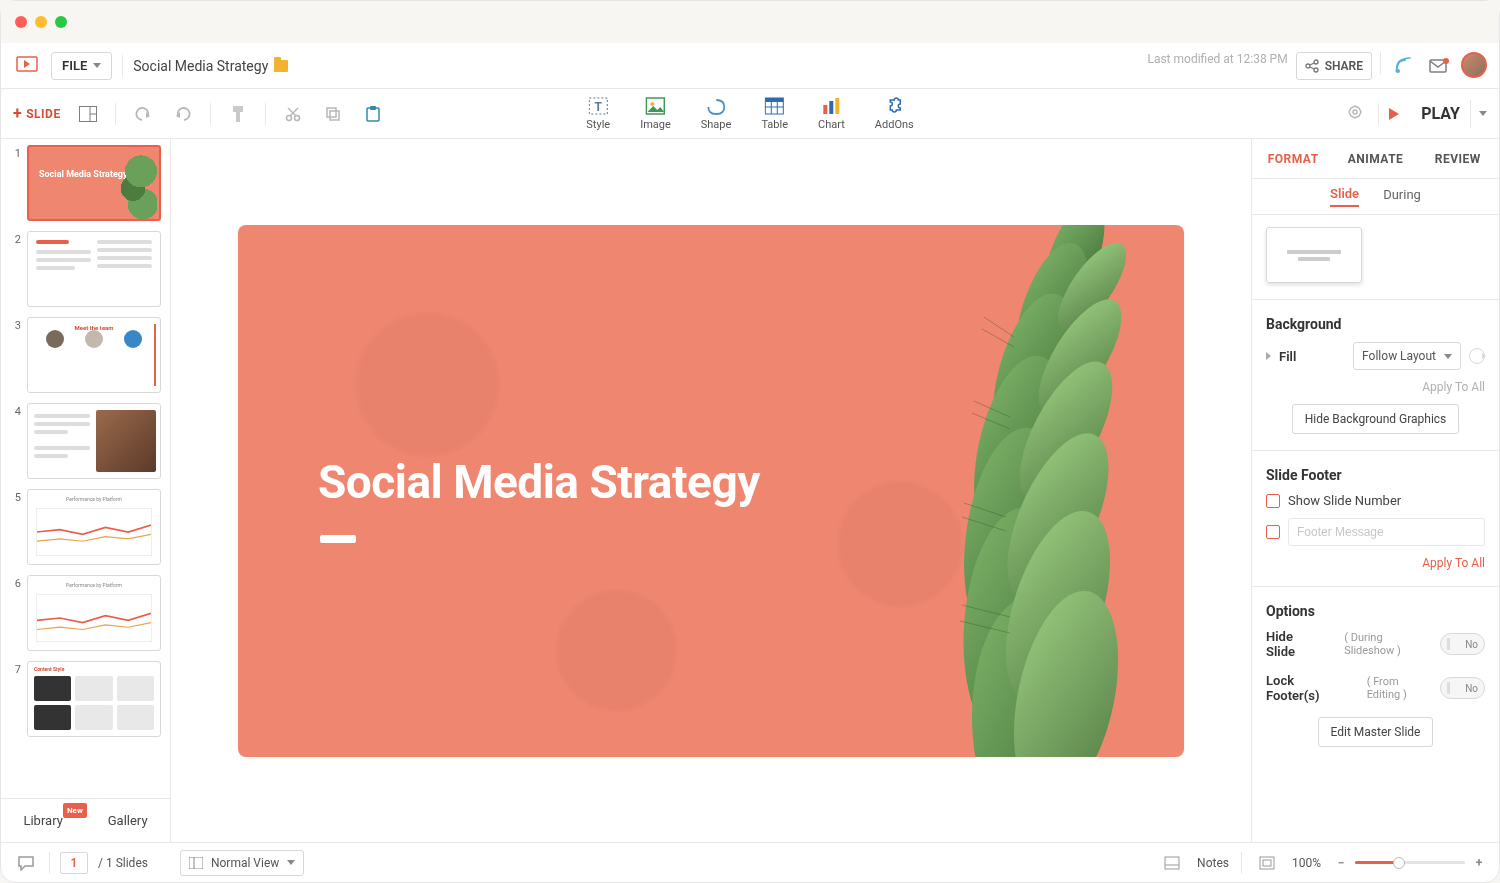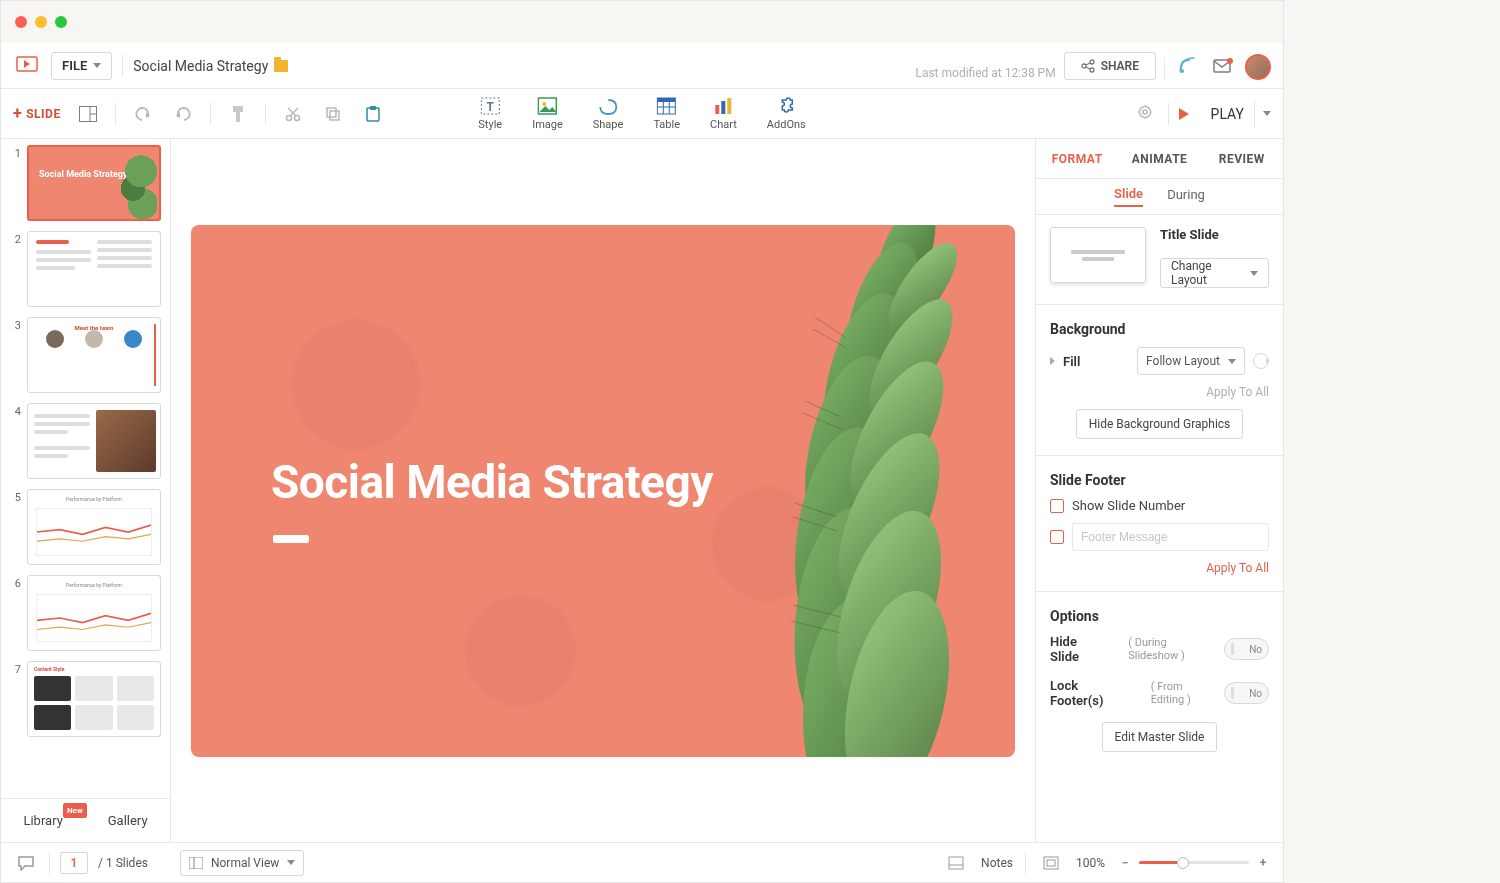--- a/index.html
+++ b/index.html
@@ -16,23 +16,23 @@
     --icon-gray: #7c7f85;
   }
   * { box-sizing: border-box; }
   body {
     margin:0; padding:0; font-family: -apple-system, BlinkMacSystemFont, "Segoe UI", Roboto, Helvetica, Arial, sans-serif;
     background:var(--bg-body);
     width:1500px; height:883px; overflow:hidden; color:var(--text);
   }
   
   .window {
-    width:1284px; height:883px; background:#fff; position:relative; display:flex; flex-direction:column;
+    width:1500px; height:883px; background:#fff; position:relative; display:flex; flex-direction:column;
     border: 1px solid #e5e5e5;       
-    border-radius: 0;
+    border-radius: 15px;
   }
   .titlebar { height:42px; display:flex; align-items:center; padding:0 14px; background:var(--bg-body);}
   .dot { width:12px; height:12px; border-radius:50%; margin-right:8px;}
   .dot.red{background:#ff5f57;} .dot.yellow{background:#febc2e;} .dot.green{background:#28c840;}
 
   
   .toolbar-top {
     height:46px; display:flex; align-items:center; border-bottom:1px solid var(--border);
     padding:0 12px; gap:10px;
   }
@@ -41,25 +41,25 @@
     color:var(--accent); cursor:pointer;
   }
   .file-btn {
     height:28px; border:1px solid var(--border-dark); border-radius:3px; background:#fff;
     padding:0 10px; display:flex; align-items:center; gap:6px; font-size:13px; font-weight:600; cursor:pointer;
   }
   .doc-title { font-size:14px; color:#444; display:flex; align-items:center; gap:6px; }
   .folder-icon{ width:14px; height:12px; background:#f2b330; border-radius:1px; position:relative;}
   .folder-icon::before{content:""; position:absolute; top:-3px; left:0; width:7px; height:3px; background:#f2b330; border-radius:1px 1px 0 0;}
 
-  .toolbar-right-top { margin-left:auto; display:flex; align-items:flex-end; gap:8px; }
+  .toolbar-right-top { margin-left:auto; display:flex; align-items:flex-start; gap:8px; }
   .muted-label { font-size:12px; color:var(--text-light);}
   .share-btn {
     height:28px; border:1px solid var(--border-dark); border-radius:3px; background:#fff;
-    padding:0 16px; display:flex; align-items:center; gap:6px; font-size:12px; font-weight:600; cursor:pointer; color:#555;
+    padding:0 8px; display:flex; align-items:center; gap:6px; font-size:12px; font-weight:600; cursor:pointer; color:#555;
   }
   .vsep { width:1px; height:22px; background:var(--border);}
   .icon-btn { width:28px; height:28px; display:flex; align-items:center; justify-content:center; cursor:pointer; color:var(--icon-gray);}
   .avatar { width:26px; height:26px; border-radius:50%; background:linear-gradient(135deg,#c98a6e,#8e6f5b); border:2px solid var(--accent);}
 
   
   .toolbar-second {
     height:50px; display:flex; align-items:center; border-bottom:1px solid var(--border);
     padding:0 12px;
   }
@@ -67,21 +67,21 @@
   .add-slide-btn {
     display:flex; align-items:center; gap:4px; font-size:12px; font-weight:700; color:var(--accent-dark); cursor:pointer; letter-spacing:0.5px;
   }
   .plus-red { font-size:16px; font-weight:700; }
   .mini-icon-btn { width:26px; height:26px; display:flex; align-items:center; justify-content:center; cursor:pointer; color:var(--icon-gray);}
   .ts-center { position:absolute; left:50%; transform:translateX(-50%); display:flex; align-items:flex-end; gap:30px; }
   .insert-item { display:flex; flex-direction:column; align-items:center; gap:2px; cursor:pointer; font-size:11px; color:#555;}
   .insert-item .ii-icon { width:22px; height:20px; display:flex; align-items:center; justify-content:center;}
   .ts-right { margin-left:auto; display:flex; align-items:center; gap:10px;}
   .play-btn {
-    display:flex; align-items:center; gap:22px; font-size:14px; font-weight:400; color:#333; cursor:pointer;
+    display:flex; align-items:center; gap:22px; font-size:16px; font-weight:700; color:#333; cursor:pointer;
   }
   .play-btn .tri{ width:0;height:0;border-left:10px solid var(--accent); border-top:6px solid transparent; border-bottom:6px solid transparent;}
   .play-split { height:28px; display:flex; align-items:center; border-left:1px solid var(--border); padding-left:8px; color:var(--icon-gray); cursor:pointer;}
 
   
   .main {
     flex:1; display:flex; min-height:0;
   }
 
   
@@ -597,27 +597,20 @@
         <div class="psub active"><span>Slide</span></div>
         <div class="psub"><span>During</span></div>
       </div>
       <div class="panel-body">
 
         <div class="layout-preview-row">
           <div class="layout-preview">
             <div class="lp-line"></div>
               <div class="lp-line short"></div>
           </div>
-          <div class="layout-meta">
-            <div class="lt">Title Slide</div>
-            <div class="chg-layout">
-              <span>Change Layout</span>
-              <span class="caret-down"></span>
-            </div>
-          </div>
         </div>
 
         <div class="section-hr"></div>
         <div class="section-title">Background</div>
         <div class="row">
           <span class="mini-caret"></span>
           <span style="font-weight:600">Fill</span>
           <div style="margin-left:auto; display:flex; align-items:center; gap:8px;">
             <div class="select-btn">
               <span>Follow Layout</span>

